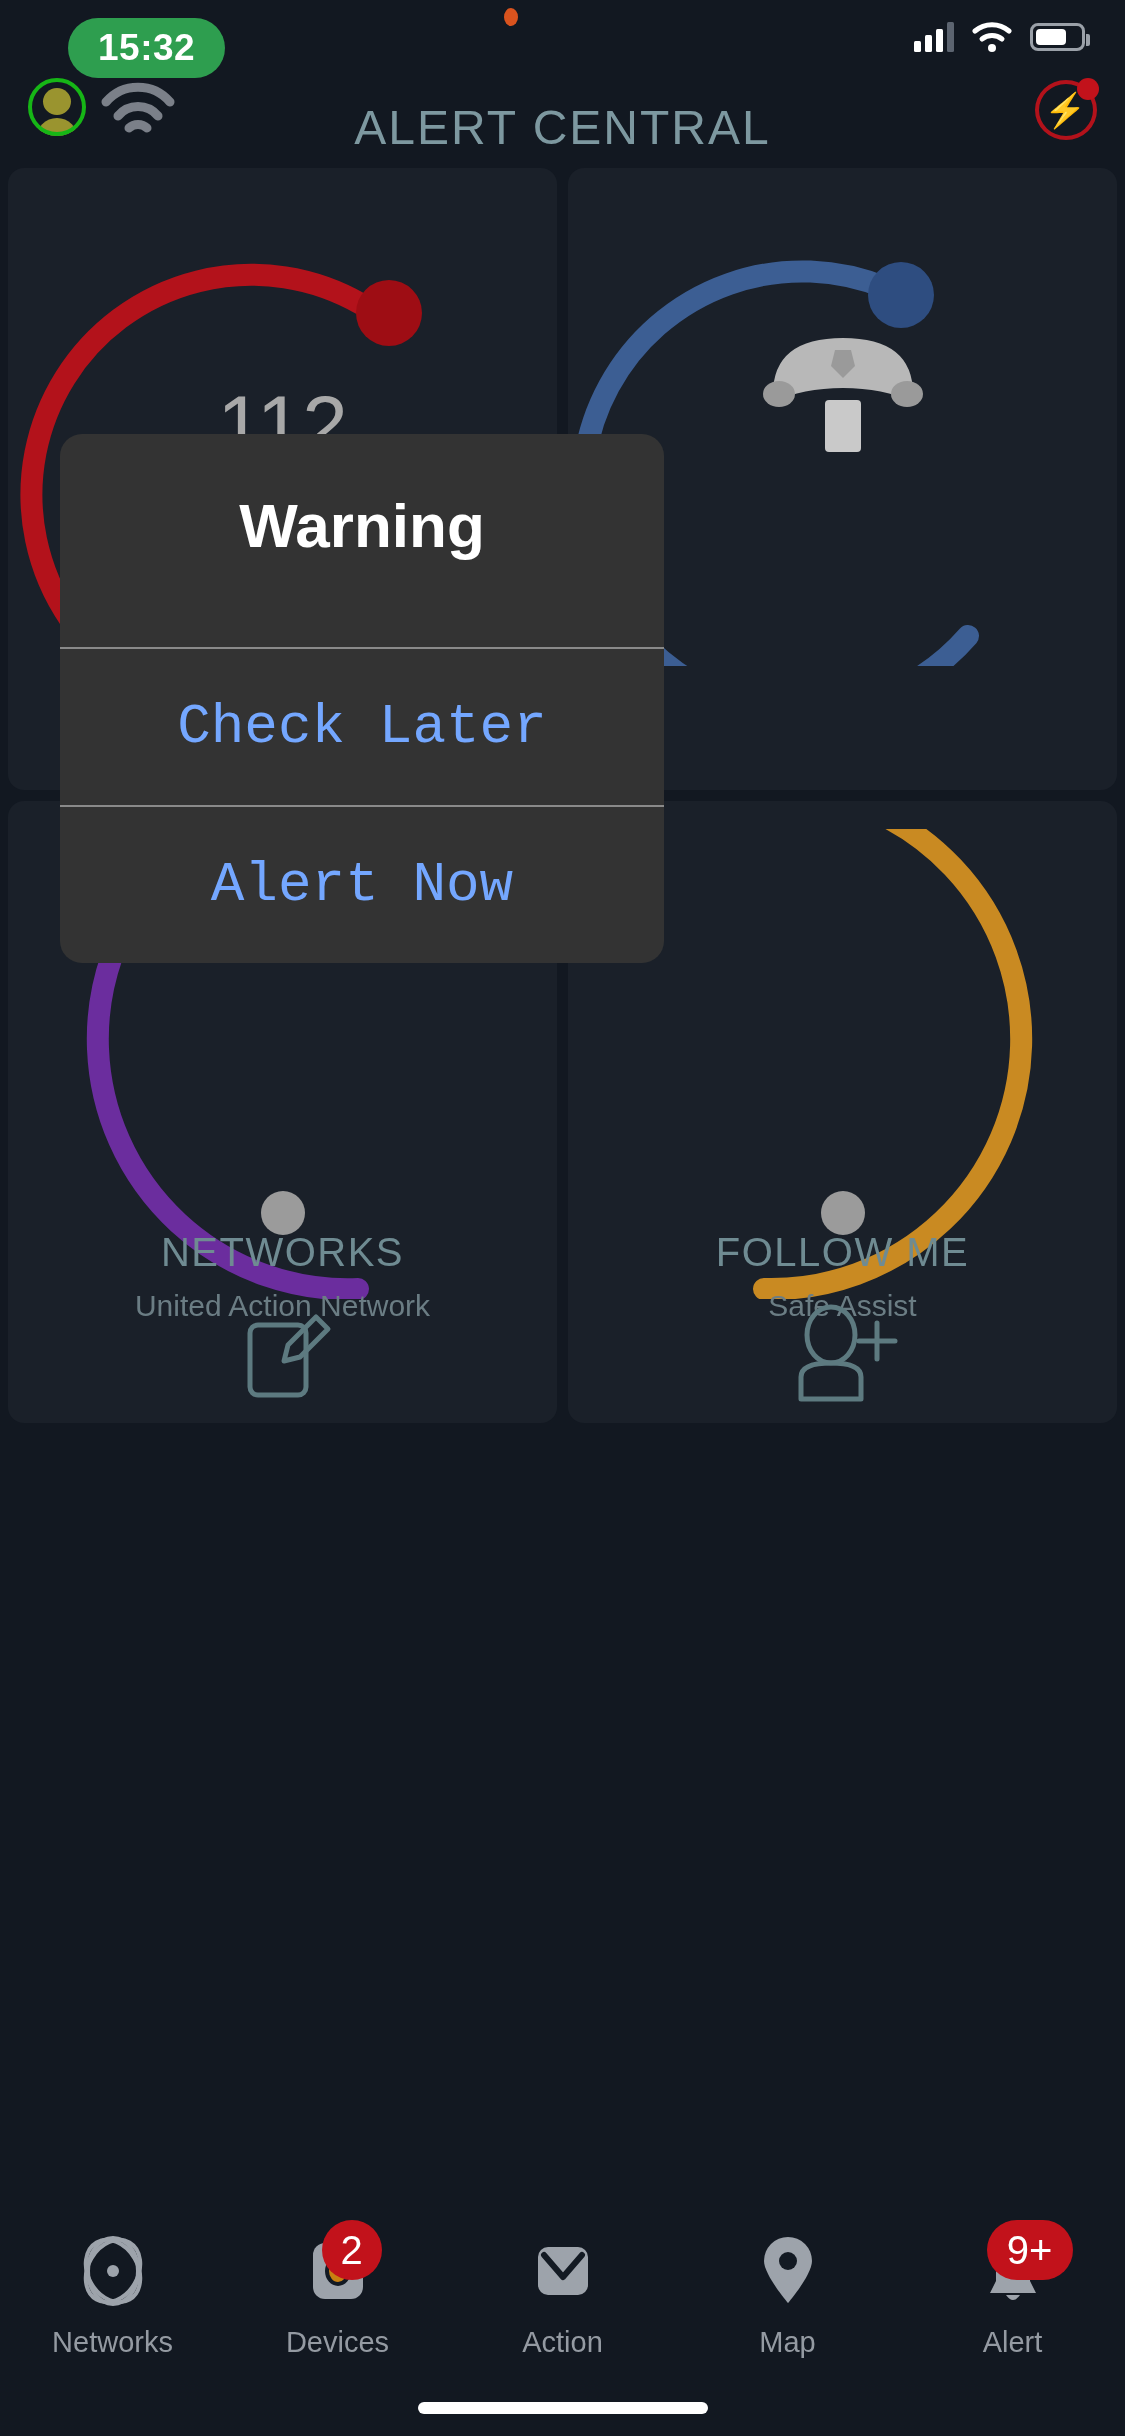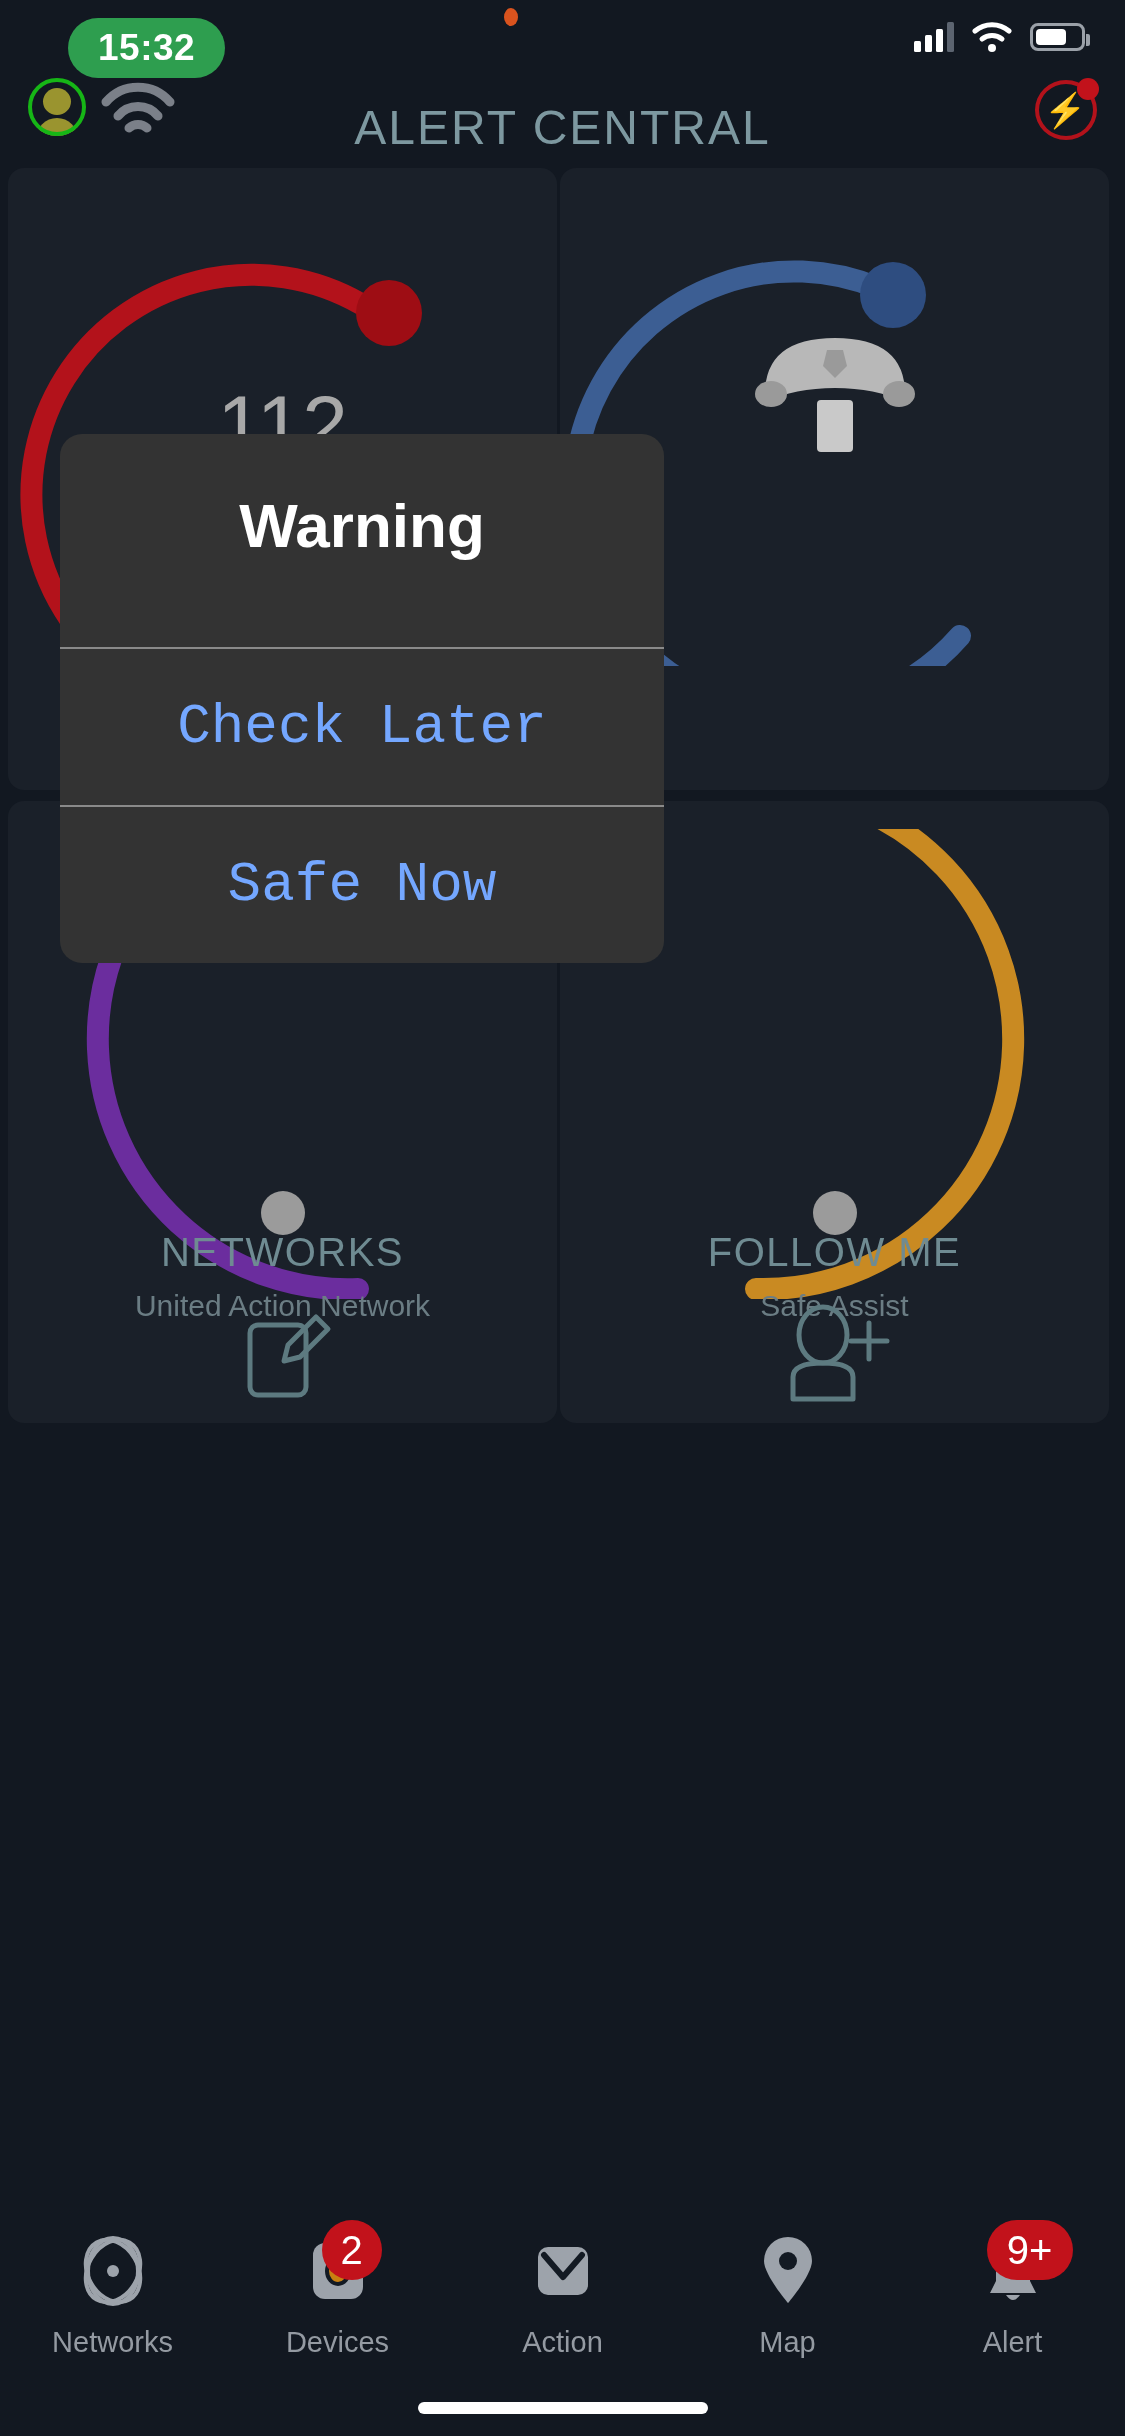--- a/index.html
+++ b/index.html
@@ -49,21 +49,21 @@
     position:absolute; left:0; right:0; top:22px; text-align:center;
     font-size:48px; letter-spacing:2px; color:#7d98a0; font-weight:400;
   }
   .hdr-right { position:absolute; right:28px; top:2px; width:62px; height:60px; }
   .alert-circle { position:absolute; inset:0; border:4px solid #b3121b; border-radius:50%; }
   .alert-dot { position:absolute; right:-2px; top:-2px; width:22px; height:22px; border-radius:50%; background:#c2121b; }
   .bolt { position:absolute; left:50%; top:50%; transform:translate(-50%,-50%); font-size:34px; color:#b9bcc0; line-height:1; }
 
   
   .grid { position:absolute; top:168px; left:8px; width:1109px; }
-  .row { display:flex; gap:3px; margin-bottom:11px; }
+  .row { display:flex; gap:11px; margin-bottom:11px; }
   .card {
     position:relative; width:549px; height:622px;
     background:#1a2029; border-radius:16px; overflow:hidden;
   }
   .arc-wrap { position:absolute; left:0; top:28px; width:549px; height:470px; }
   .arc-label {
     position:absolute; left:0; right:0; top:210px; text-align:center;
     font-size:82px; font-weight:500; color:#a8a8a8;
   }
   .knob { position:absolute; width:66px; height:66px; border-radius:50%; }
@@ -244,21 +244,21 @@
   </div>
 
   <div class="overlay">
     <div class="dialog">
       <div class="dlg-body">
         <div class="dlg-title">Warning</div>
       </div>
       <div class="dlg-sep"></div>
       <div class="dlg-btn">Check Later</div>
       <div class="dlg-sep"></div>
-      <div class="dlg-btn">Safe Now</div>
+      <div class="dlg-btn">Alert Now</div>
     </div>
   </div>
 
   <div class="tabbar">
 
     <div class="tab">
       <span class="tab-ico">
         <svg width="68" height="72" viewBox="0 0 68 72">
           <ellipse cx="34" cy="36" rx="25" ry="33" fill="none" stroke="#9da3ab" stroke-width="4"></ellipse>
           <ellipse cx="34" cy="36" rx="33" ry="25" fill="none" stroke="#9da3ab" stroke-width="4" transform="rotate(60 34 36)"></ellipse>

